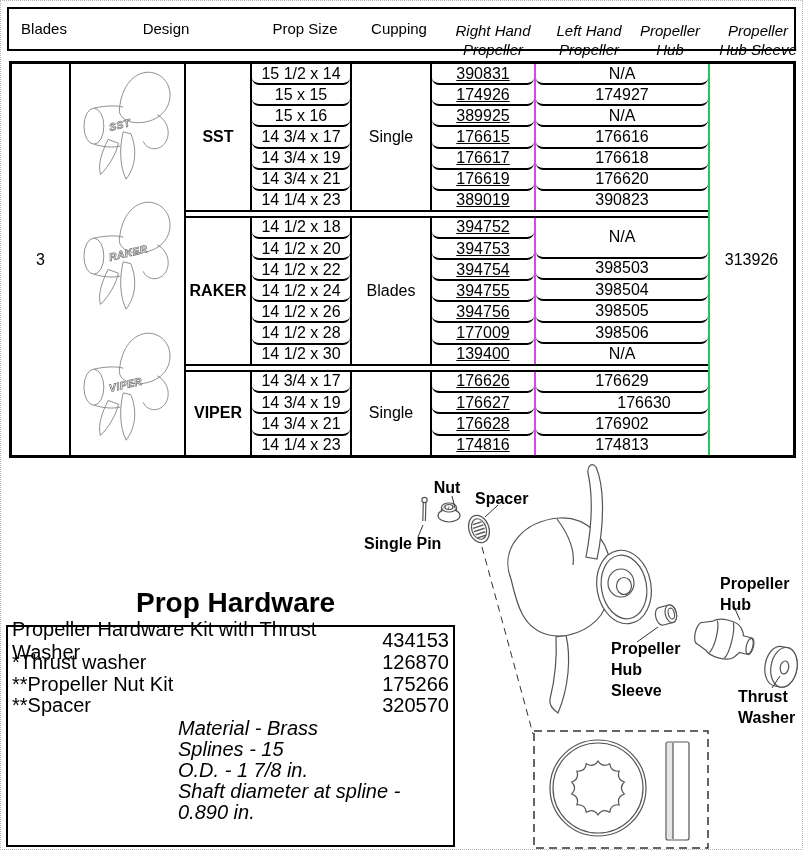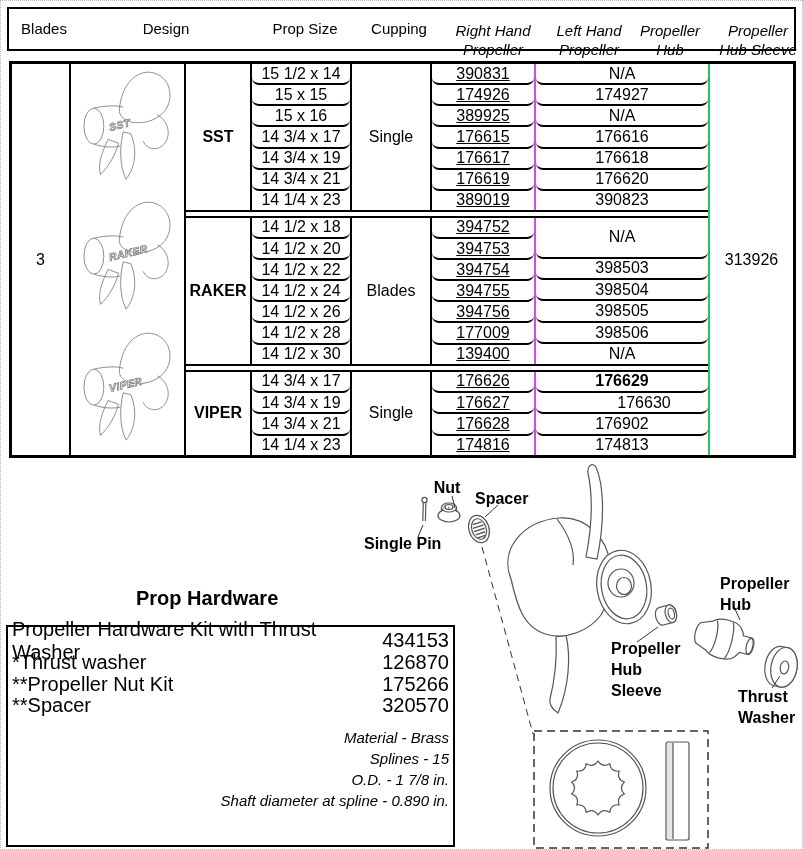--- a/index.html
+++ b/index.html
@@ -31,28 +31,28 @@
   .sizes{width:100px;border-right:2px solid #000;}
   .cupping-cell{width:80px;border-right:2px solid #000;}
   .rh{width:104px;border-right:2px solid #d946ef;text-decoration:underline;}
   .lh{flex:1;}
   .sub-cell{flex:1;border-bottom:2px solid #000;min-height:0;border-radius:7px;}
   .stack .sub-cell:last-child{border-bottom:none;}
   #hub-col{width:73px;border-left:2px solid #000;}
   #sleeve-col{width:85px;border-left:2px solid #22c55e;}
   
   #hardware-title{position:absolute;left:135px;top:586px;
-                  font-size:20px;font-weight:bold;}
+                  font-size:28px;font-weight:bold;}
   #hardware-box{position:absolute;left:5px;top:624px;width:437px;height:215px;
                 border:2px solid #000;padding:3px 4px 0 4px;box-sizing:content-box;}
   .hw-row{display:flex;justify-content:space-between;align-items:center;
           height:21.7px;font-size:20px;}
   .hw-part{text-align:right;}
-  #hardware-notes{margin-left:166px;font-style:italic;font-size:15px;
-                  line-height:21px;margin-top:10px;text-align:right;}
+  #hardware-notes{margin-left:166px;font-style:italic;font-size:20px;
+                  line-height:21px;margin-top:1px;}
   
   #diagram-svg{position:absolute;left:360px;top:458px;}
   .dlabel{position:absolute;font-size:16px;font-weight:bold;
           line-height:21px;white-space:pre-line;}
   svg text.logo{font-size:11px;font-weight:bold;font-style:italic;
                 fill:#fff;stroke:#777;stroke-width:0.8px;letter-spacing:0.5px;}
 </style>
 </head>
 <body>
 
@@ -195,21 +195,21 @@
             <div class="cell sub-cell">14 1/4 x 23</div>
           </div>
           <div class="cell cupping-cell">Single</div>
           <div class="stack rh">
             <div class="cell sub-cell">176626</div>
             <div class="cell sub-cell">176627</div>
             <div class="cell sub-cell">176628</div>
             <div class="cell sub-cell">174816</div>
           </div>
           <div class="stack lh">
-            <div class="cell sub-cell" style="flex: 1 1 0px; font-weight: bold;">176629</div>
+            <div class="cell sub-cell" style="flex: 1 1 0px;">176629</div>
             <div class="cell sub-cell" style="flex: 1 1 0px; padding-left: 44px;">176630</div>
             <div class="cell sub-cell" style="flex: 1 1 0px;">176902</div>
             <div class="cell sub-cell" style="flex: 1 1 0px;">174813</div>
           </div>
         </div>
       </div>
     <div id="sleeve-col" class="cell">313926</div>
   </div>
 
   <div id="hardware-title">Prop Hardware</div>

